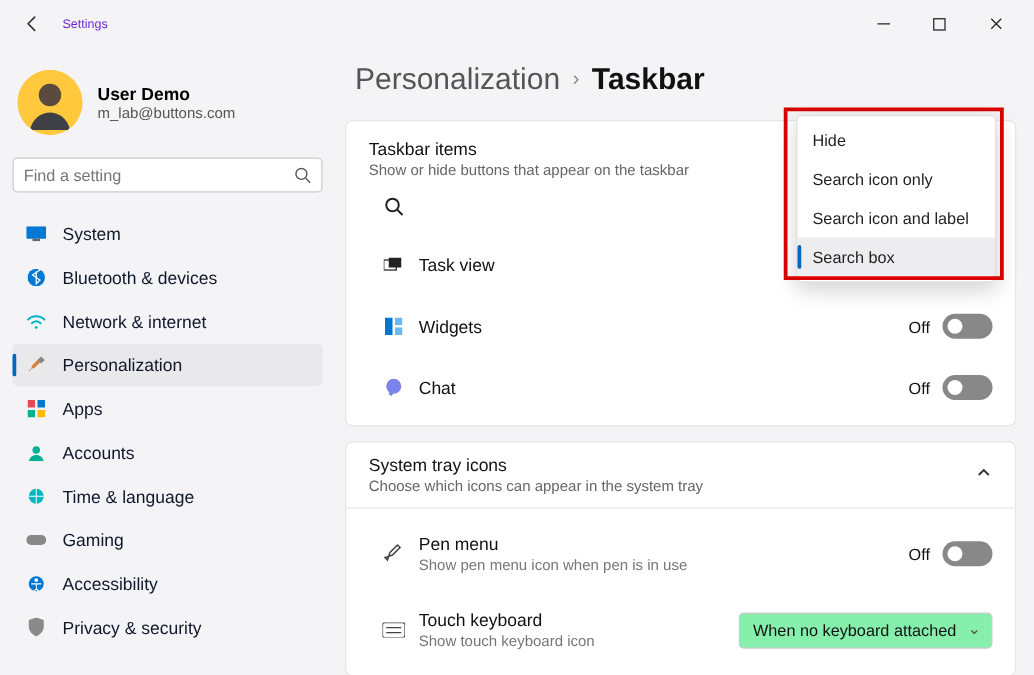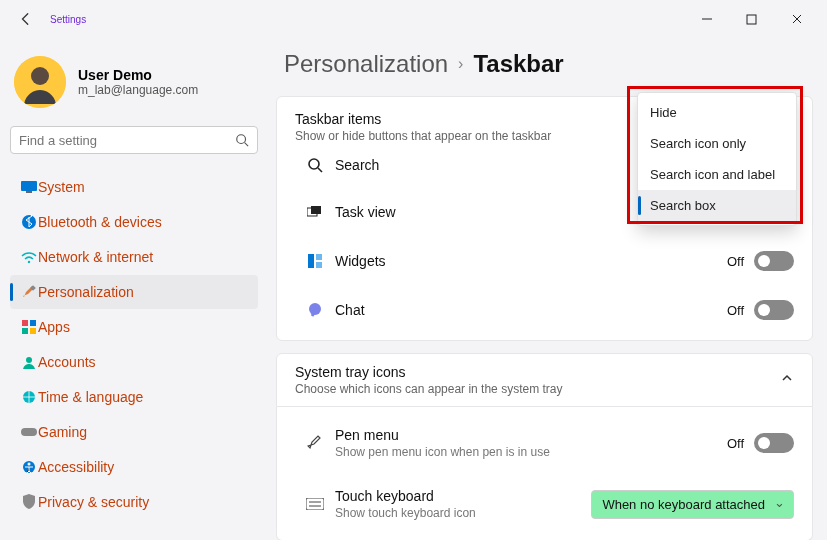--- a/index.html
+++ b/index.html
@@ -11,21 +11,21 @@
 .titlebar .win-controls div { width: 45px; height: 30px; display:flex; align-items:center; justify-content:center; cursor:pointer; }
 .layout { display:flex; height: calc(100% - 38px); padding: 6px 10px 0 10px; gap: 18px; }
 .sidebar { width: 248px; flex: 0 0 248px; }
 .user-row { display:flex; align-items:center; gap: 12px; padding: 12px 4px 18px 4px; }
 .avatar { width: 52px; height: 52px; border-radius: 50%; background:#ffc83d; display:flex; align-items:center; justify-content:center; overflow:hidden; }
 .user-name { font-size: 14px; font-weight:600; color:#000000; }
 .user-email { font-size: 12px; color:#555; }
 .search-box { display:flex; align-items:center; background:#fff; border:1px solid #ccc; border-radius:4px; height:28px; padding:0 8px; margin-bottom:16px; }
 .search-box input { border:none; outline:none; flex:1; font-size:13px; color:#333; background:transparent; }
 .nav { display:flex; flex-direction:column; gap:1px; }
-.nav-item { display:flex; align-items:center; padding:8px 10px; border-radius:4px; font-size:14px; color:#c2410c; cursor:pointer; position:relative; }
+.nav-item { display:flex; align-items:center; gap:12px; padding:8px 10px; border-radius:4px; font-size:14px; color:#0f172a; cursor:pointer; position:relative; }
 .nav-item.active { background:#e9e9ec; }
 .nav-item.active::before { content:""; position:absolute; left:0; top:8px; bottom:8px; width:3px; background:#0067c0; border-radius:2px; }
 .nav-icon { width:18px; height:18px; display:flex; align-items:center; justify-content:center; font-size:14px; }
 .main { flex:1; min-width:0; padding-right:4px; position:relative; }
 .breadcrumb { display:flex; align-items:center; gap:10px; font-size:24px; margin:6px 0 18px 8px; }
 .breadcrumb .bc1 { color:#555; font-weight:500; }
 .breadcrumb .chev { color:#888; font-size:16px; }
 .breadcrumb .bc2 { font-weight:600; color:#111; }
 .card { background:#fff; border:1px solid #e6e6e8; border-radius:6px; padding:14px 18px 6px 18px; margin-bottom:12px; }
 .card-title { font-size:14px; color:#111; }
@@ -87,21 +87,21 @@
     <div class="user-row">
       <div class="avatar">
         <svg width="52" height="52" viewBox="0 0 52 52">
             <circle cx="26" cy="26" r="26" fill="#ffc83d"></circle>
             <circle cx="26" cy="20" r="9" fill="#5b4a3f"></circle>
             <path d="M10 48c2-10 10-14 16-14s14 4 16 14" fill="#3f3f46"></path>
           </svg>
       </div>
       <div>
         <div class="user-name">User Demo</div>
-        <div class="user-email">m_lab@language.com</div>
+        <div class="user-email">m_lab@buttons.com</div>
       </div>
     </div>
     <div class="search-box">
       <input type="text" placeholder="Find a setting" style="">
       <svg width="14" height="14" viewBox="0 0 16 16">
           <circle cx="7" cy="7" r="5" stroke="#555" stroke-width="1.3" fill="none"></circle>
           <line x1="11" y1="11" x2="15" y2="15" stroke="#555" stroke-width="1.3"></line>
         </svg>
     </div>
     <div class="nav">
@@ -219,23 +219,20 @@
         <div class="card-title">Taskbar items</div>
         <div class="card-sub">Show or hide buttons that appear on the taskbar</div>
 
         <div class="row">
           <div class="row-icon">
               <svg width="16" height="16">
                 <circle cx="7" cy="7" r="5" stroke="#222" stroke-width="1.6" fill="none"></circle>
                 <line x1="11" y1="11" x2="15" y2="15" stroke="#222" stroke-width="1.6"></line>
               </svg>
             </div>
-          <div class="row-text">
-              <div class="row-label">Search</div>
-            </div>
         </div>
         <div class="row">
           <div class="row-icon">
               <svg width="16" height="12">
                 <rect x="0" y="2" width="10" height="8" stroke="#222" fill="#fff" stroke-width="1"></rect>
                 <rect x="4" y="0" width="10" height="8" fill="#222"></rect>
               </svg>
             </div>
           <div class="row-text">
               <div class="row-label">Task view</div>

